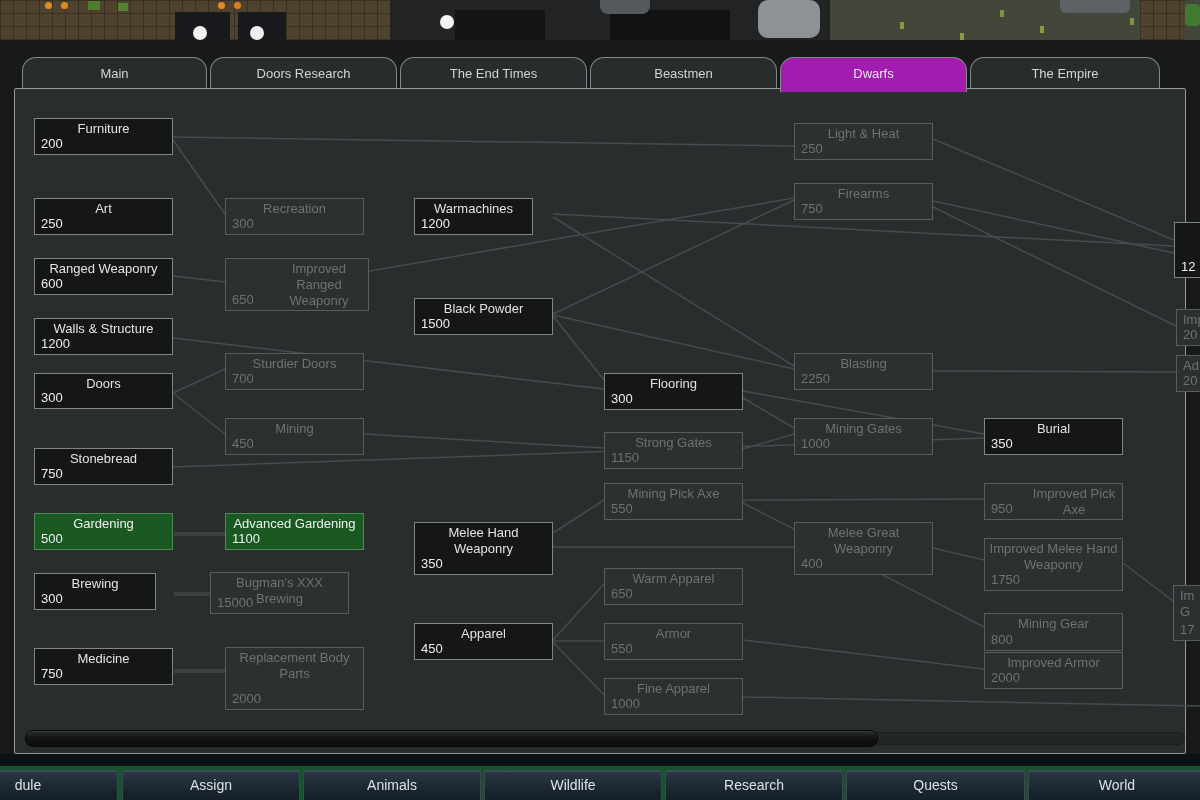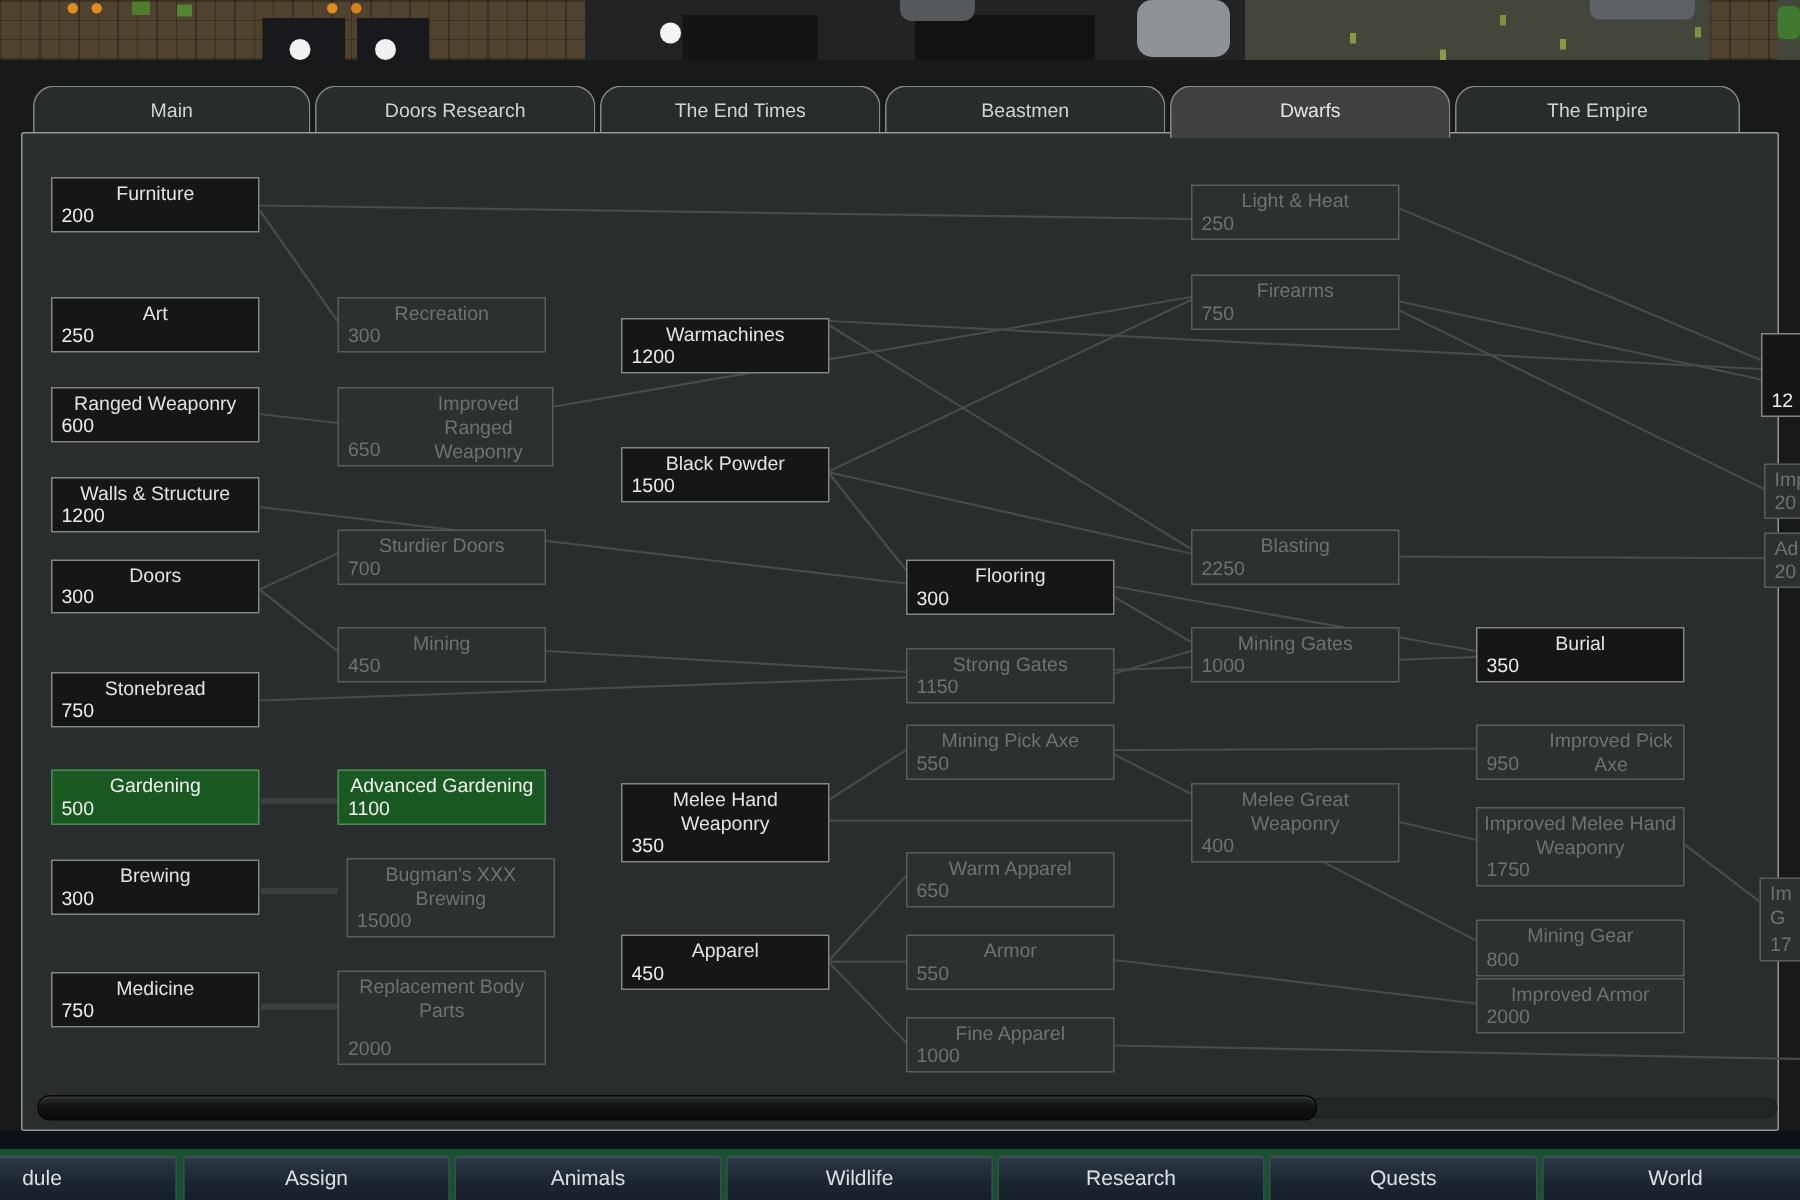--- a/index.html
+++ b/index.html
@@ -15,21 +15,21 @@
      repeating-linear-gradient(0deg,rgba(0,0,0,.25) 0 1px,transparent 1px 13px),
      repeating-linear-gradient(90deg,rgba(0,0,0,.25) 0 1px,transparent 1px 13px);}
   .dot{border-radius:50%;}
   
   .tab{
     position:absolute;top:57px;height:31px;box-sizing:border-box;
     background:#292c2d;border:1px solid #85888a;border-bottom:none;
     border-radius:14px 14px 0 0;color:#d2d4d5;font-size:13px;
     text-align:center;line-height:31px;z-index:6;cursor:pointer;
   }
-  .tab.active{height:35px;background:#404040;color:#e4e6e7;z-index:8;}
+  .tab.active{height:35px;background:#a21caf;color:#e4e6e7;z-index:8;}
   
   #panel{
     position:absolute;left:14px;top:88px;width:1172px;height:666px;box-sizing:border-box;
     background:#2a2d2e;border:1px solid #96999b;border-radius:2px;z-index:2;
   }
   #edges{position:absolute;left:0;top:0;width:1200px;height:800px;z-index:3;pointer-events:none;}
   
   .node{position:absolute;box-sizing:border-box;z-index:4;cursor:pointer;
     background:#2d3031;border:1px solid #595d5e;padding-top:2px;}
   .node-title{font-size:13px;line-height:16px;text-align:center;color:#6e7273;padding:0 3px;}
@@ -160,21 +160,21 @@
       <div class="node-cost">300</div>
     </div>
     <div class="node bright" style="left: 34px; top: 448px; width: 139px; height: 37px;">
       <div class="node-title">Stonebread</div>
       <div class="node-cost">750</div>
     </div>
     <div class="node green" style="left: 34px; top: 513px; width: 139px; height: 37px;">
       <div class="node-title">Gardening</div>
       <div class="node-cost">500</div>
     </div>
-    <div class="node bright" style="left: 34px; top: 573px; width: 139px; height: 37px;">
+    <div class="node bright" style="left: 34px; top: 573px; width: 122px; height: 37px;">
       <div class="node-title">Brewing</div>
       <div class="node-cost">300</div>
     </div>
     <div class="node bright" style="left: 34px; top: 648px; width: 139px; height: 37px;">
       <div class="node-title">Medicine</div>
       <div class="node-cost">750</div>
     </div>
     <div class="node dim" style="left: 225px; top: 198px; width: 139px; height: 37px;">
       <div class="node-title">Recreation</div>
       <div class="node-cost">300</div>
@@ -188,29 +188,29 @@
       <div class="node-cost">700</div>
     </div>
     <div class="node dim" style="left: 225px; top: 418px; width: 139px; height: 37px;">
       <div class="node-title">Mining</div>
       <div class="node-cost">450</div>
     </div>
     <div class="node green" style="left: 225px; top: 513px; width: 139px; height: 37px;">
       <div class="node-title">Advanced Gardening</div>
       <div class="node-cost">1100</div>
     </div>
-    <div class="node dim" style="left: 231px; top: 572px; width: 139px; height: 53px;">
+    <div class="node dim" style="left: 210px; top: 572px; width: 139px; height: 42px;">
       <div class="node-title">Bugman's XXX Brewing</div>
       <div class="node-cost">15000</div>
     </div>
     <div class="node dim" style="left: 225px; top: 647px; width: 139px; height: 63px;">
       <div class="node-title">Replacement Body Parts</div>
       <div class="node-cost">2000</div>
     </div>
-    <div class="node bright" style="left: 414px; top: 212px; width: 139px; height: 37px;">
+    <div class="node bright" style="left: 414px; top: 198px; width: 119px; height: 37px;">
       <div class="node-title">Warmachines</div>
       <div class="node-cost">1200</div>
     </div>
     <div class="node bright" style="left: 414px; top: 298px; width: 139px; height: 37px;">
       <div class="node-title">Black Powder</div>
       <div class="node-cost">1500</div>
     </div>
     <div class="node bright" style="left: 414px; top: 522px; width: 139px; height: 53px;">
       <div class="node-title">Melee Hand Weaponry</div>
       <div class="node-cost">350</div>

